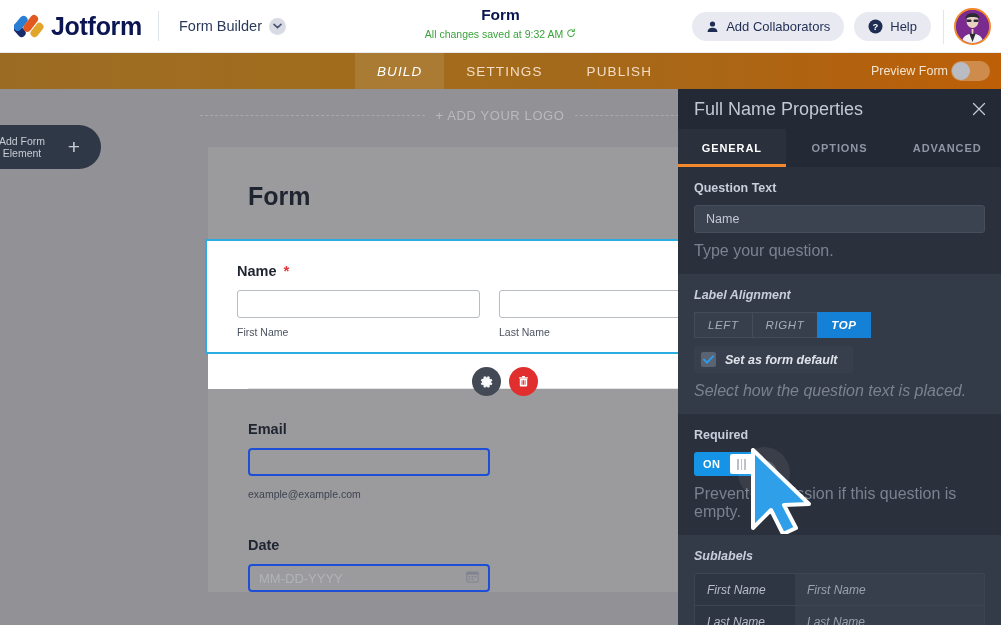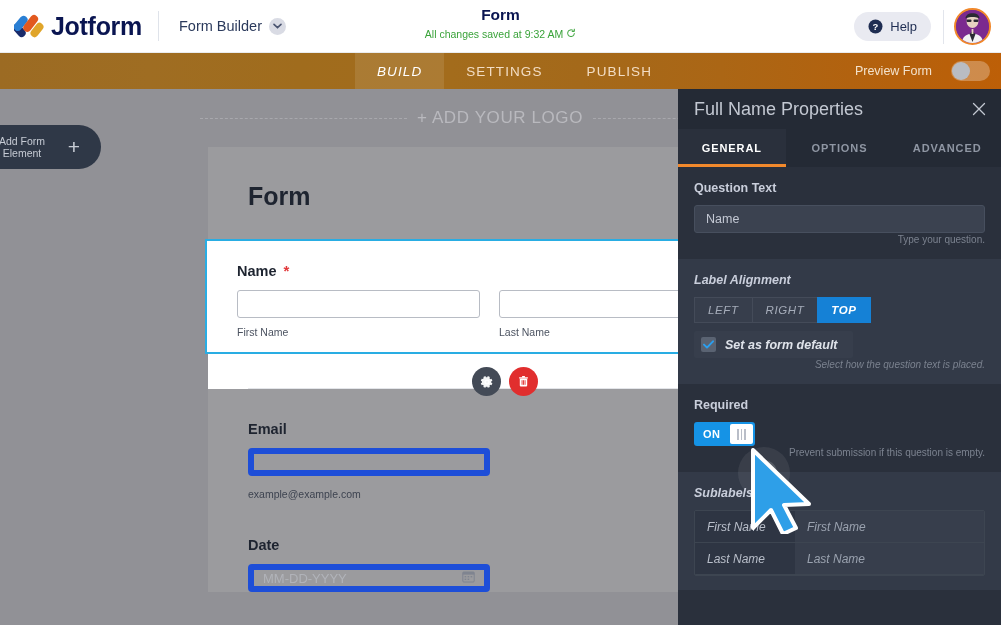--- a/index.html
+++ b/index.html
@@ -82,21 +82,21 @@
     font-size: 13.5px; letter-spacing: 1.1px; color: #f3ddc4;
     cursor: pointer; height: 100%;
   }
   .nav-tab.active {
     background: rgba(255,255,255,0.10);
     color: #ffffff;
     font-style: italic;
   }
   .nav-right {
     margin-left: auto; display: flex; align-items: center;
-    gap: 19px; padding-right: 11px;
+    gap: 3px; padding-right: 11px;
   }
   .nav-right .lbl { font-size: 12.5px; color: #f3e2cc; }
   .pv-toggle {
     width: 39px; height: 20px; border-radius: 10px;
     background: rgba(255,255,255,0.28);
     position: relative; cursor: pointer;
   }
   .pv-toggle::after {
     content: ""; position: absolute; left: 1px; top: 1px;
     width: 18px; height: 18px; border-radius: 50%;
@@ -128,21 +128,21 @@
     display: flex; align-items: center; justify-content: center;
     color: #c6cbd4; font-size: 21px; font-weight: 300;
   }
 
   .logo-row {
     position: absolute; left: 200px; top: 19px; width: 600px;
     display: flex; align-items: center; gap: 10px;
   }
   .dashline { flex: 1; border-top: 1px dashed #a8a8ad; height: 0; }
   .logo-row .txt {
-    font-size: 17px; letter-spacing: 0.6px; color: #b9b9be; white-space: nowrap;
+    font-size: 13px; letter-spacing: 0.6px; color: #b9b9be; white-space: nowrap;
   }
 
   .form-card {
     position: absolute; left: 208px; top: 58px; width: 600px;
     background: #9b9b9e;
   }
   .form-title {
     font-size: 25px; font-weight: bold; color: #1e2430;
     padding: 35px 0 28px 40px;
   }
@@ -189,21 +189,21 @@
   .white-body {
     background: #ffffff; padding: 0 0 0 40px; position: relative;
   }
   .hr-line { height: 1px; background: #e3e5e9; margin: 34px 0 0 0; width: 560px; }
   .spacer-gray { height: 14px; background: #9b9b9e; }
 
   .gray-field { padding: 0 0 0 40px; }
   .gf-label { font-size: 14.5px; color: #1e2430; font-weight: 600; margin-bottom: 11px; }
   .gf-input {
     width: 242px; height: 28px;
-    border: 6px solid #1d4ed8; border-radius: 4px;
+    border: 2px solid #1d4ed8; border-radius: 4px;
     display: flex; align-items: center; padding: 0 9px;
     justify-content: space-between;
   }
   .gf-input .ph { font-size: 13px; color: #b1b3b9; }
   .gf-caption { font-size: 10.5px; color: #3d4350; margin-top: 12px; }
 
   
   .panel {
     position: absolute; right: 0; top: 89px; width: 323px; height: 536px;
     background: #2a303c;
@@ -234,21 +234,21 @@
   .psec.alt { background: #333a48; font-style: italic; }
   .psec.dark { background: #2a303c; }
   .psec-title {
     font-size: 12.5px; font-weight: bold; color: #c9cedb; margin-bottom: 10px;
   }
   .p-input {
     height: 28px; background: #3b4250; border: 1px solid #474f5e; border-radius: 3px;
     display: flex; align-items: center; padding: 0 11px;
     font-size: 12.5px; color: #c4c9d4;
   }
-  .p-hint { font-size: 10px; color: #7b828f; margin-top: 1px; text-align: right; }
+  .p-hint { font-size: 16px; color: #7b828f; margin-top: 9px; }
 
   .seg-group { display: flex; }
   .seg {
     height: 26px; min-width: 49px; padding: 0 13px;
     background: #373e4c; border: 1px solid #444b59;
     display: flex; align-items: center; justify-content: center;
     font-size: 11.5px; letter-spacing: 0.6px; color: #a6adba; cursor: pointer;
     margin-right: -1px;
   }
   .seg.active { background: #1581d6; color: #ffffff; border-color: #1581d6; font-weight: bold; }
@@ -343,20 +343,29 @@
         <span>
           <svg width="10" height="10" viewBox="0 0 10 10">
               <path d="M8.4 5.2A3.4 3.4 0 1 1 5 1.8c1.2 0 2.2.6 2.8 1.5" stroke="#3aa33a" stroke-width="1" fill="none"></path>
               <path d="M8.3 0.8v2.6H5.8" stroke="#3aa33a" stroke-width="1" fill="none"></path>
             </svg>
         </span>
       </div>
     </div>
 
     <div class="hdr-right">
+      <div class="pill">
+        <span class="ic">
+          <svg width="13" height="13" viewBox="0 0 13 13">
+              <circle cx="6.5" cy="4" r="2.6" fill="#1f2d52"></circle>
+              <path d="M1.5 12c0-2.7 2.2-4.2 5-4.2s5 1.5 5 4.2z" fill="#1f2d52"></path>
+            </svg>
+        </span>
+        <span>Add Collaborators</span>
+      </div>
       <div class="pill">
         <span class="ic">
           <svg width="15" height="15" viewBox="0 0 15 15">
               <circle cx="7.5" cy="7.5" r="7" fill="#1f2d52"></circle>
               <text x="7.5" y="11" font-size="9.5" font-family="Liberation Sans, sans-serif" font-weight="bold" fill="#ffffff" text-anchor="middle">?</text>
             </svg>
         </span>
         <span>Help</span>
       </div>
       <div class="hdr-sep"></div>

